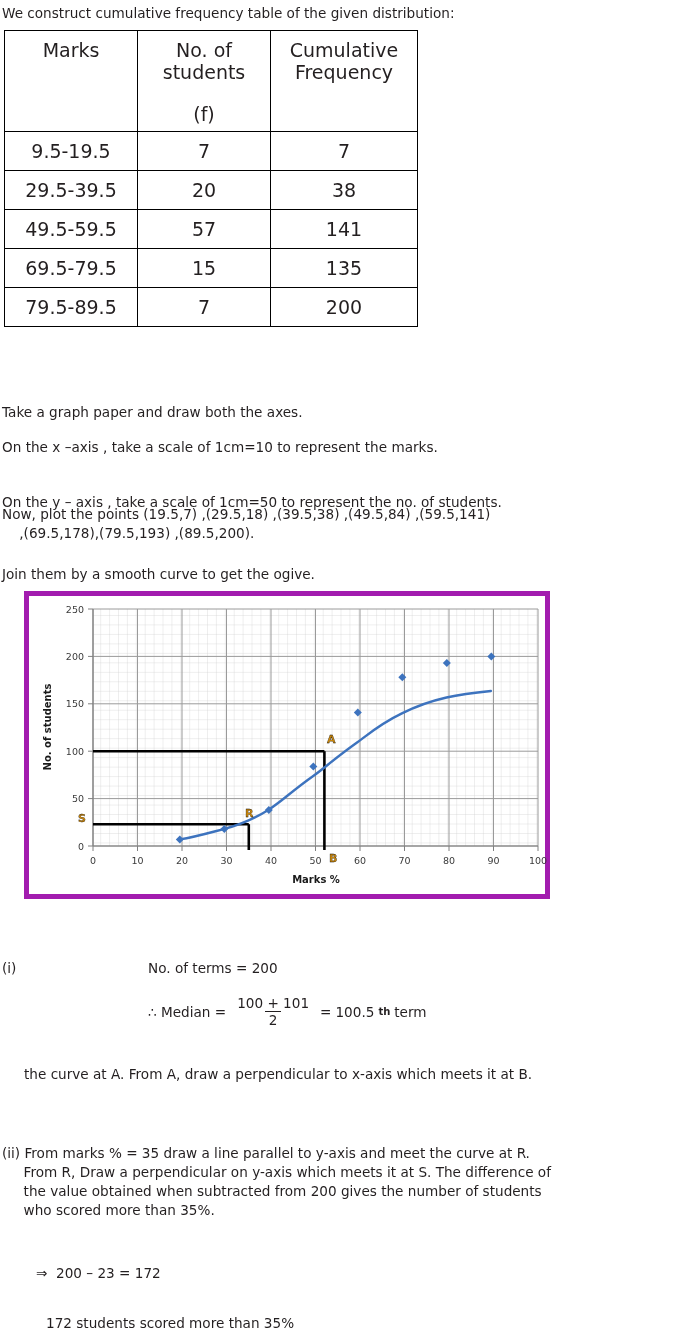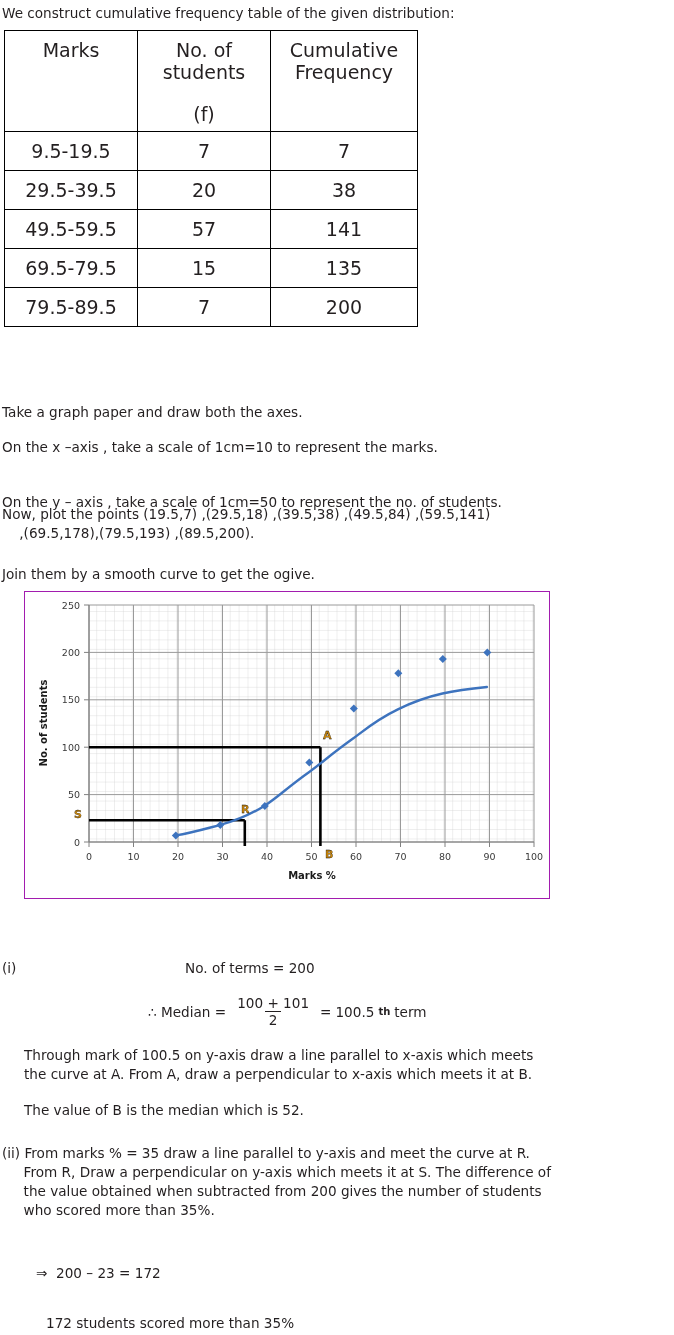--- a/index.html
+++ b/index.html
@@ -52,21 +52,21 @@
   .hdr-line2 { display: block; }
   .hdr-f { display: block; margin-top: 20px; }
 
   
   .chart-frame {
     position: absolute;
     left: 24px;
     top: 591px;
     width: 526px;
     height: 308px;
-    border: 1px solid #a21caf;
+    border: 5px solid #a21caf;
     background: #ffffff;
     box-sizing: border-box;
   }
   .chart-svg { display: block; }
 
   
   .median-line {
     position: absolute;
     left: 148px;
     top: 995px;
@@ -264,37 +264,35 @@
       <g font-family="DejaVu Sans, sans-serif" font-size="11" font-weight="bold">
         <text x="298" y="147" fill="#c8860d" stroke="#000000" stroke-width="0.3">A</text>
         <text x="300" y="266" fill="#c8860d" stroke="#000000" stroke-width="0.3">B</text>
         <text x="216" y="221" fill="#c8860d" stroke="#000000" stroke-width="0.3">R</text>
         <text x="49" y="226" fill="#c8860d" stroke="#000000" stroke-width="0.3">S</text>
       </g>
     </svg>
   </div>
 
   <div class="para" style="left:2px; top:959px;">(i)</div>
-  <div class="para" style="left:148px; top:959px;margin-left:37px;">No. of terms = 200</div>
+  <div class="para" style="left:148px; top:959px;">No. of terms = 200</div>
 
   <div class="median-line">
     <span>∴ Median =</span>
     <span class="frac">
       <span class="num">100 + 101</span>
       <span class="den">2</span>
     </span>
     <span>=</span>
     <span>100.5</span>
       <span class="sup">th</span>
     <span>term</span>
   </div>
 
-  <div class="para" style="left:24px; top:1046px;">Through mark of 100.5 on y-axis draw a line parallel to x-axis which meets</div>
   <div class="para" style="left:24px; top:1065px;">the curve at A. From A, draw a perpendicular to x-axis which meets it at B.</div>
-  <div class="para" style="left:24px; top:1101px;">The value of B is the median which is 52.</div>
 
   <div class="para" style="left:2px; top:1144px;">(ii) From marks % = 35 draw a line parallel to y-axis and meet the curve at R.</div>
   <div class="para" style="left:2px; top:1163px;">     From R, Draw a perpendicular on y-axis which meets it at S. The difference of</div>
   <div class="para" style="left:2px; top:1182px;">     the value obtained when subtracted from 200 gives the number of students</div>
   <div class="para" style="left:2px; top:1201px;">     who scored more than 35%.</div>
   <div class="para" style="left:36px; top:1264px;">⇒  200 – 23 = 172</div>
   <div class="para" style="left:46px; top:1314px;">172 students scored more than 35%</div>
 
 </div>
 

